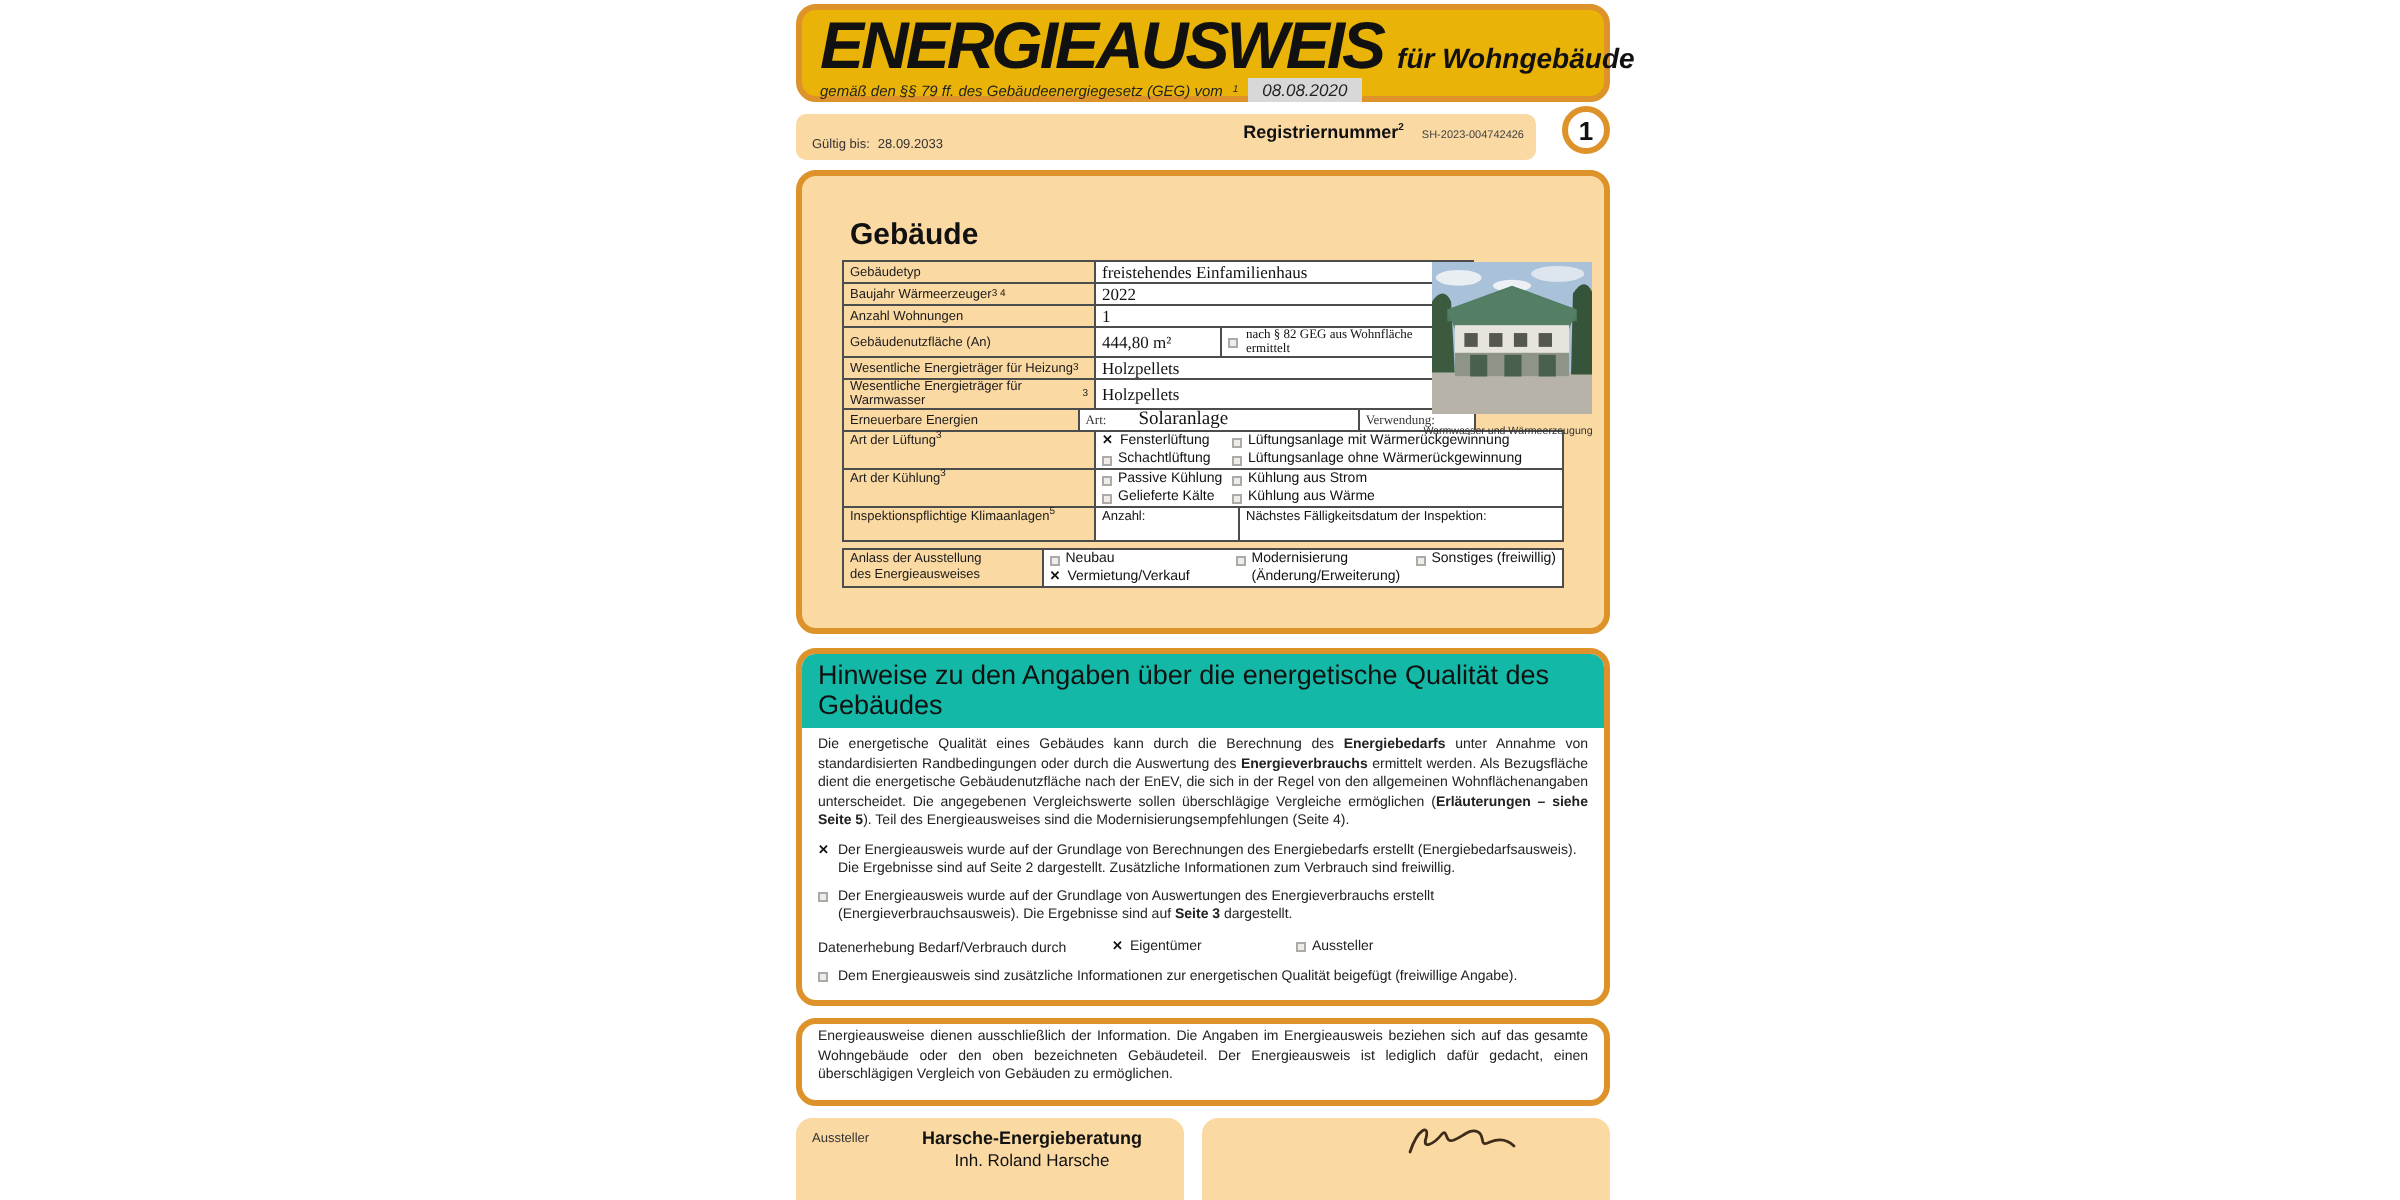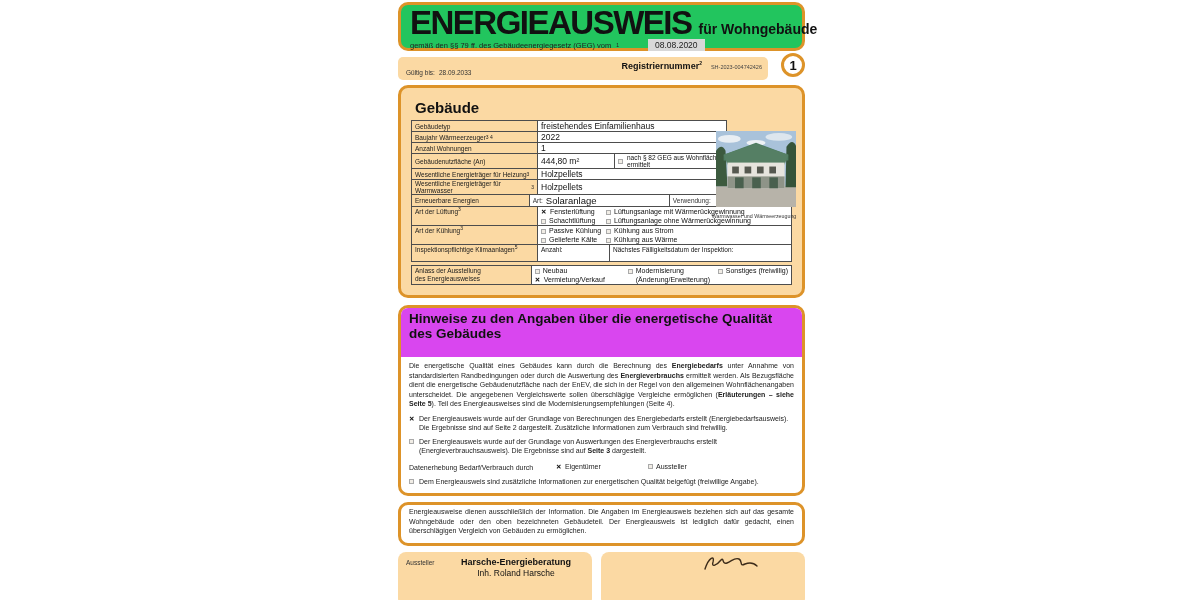--- a/index.html
+++ b/index.html
@@ -1,69 +1,69 @@
 <!DOCTYPE html>
 <html><head>
 <meta charset="utf-8">
 <style>
   * { box-sizing: border-box; margin: 0; padding: 0; }
   html,body { width:1200px; height:600px; background:#ffffff; font-family:"Liberation Sans", sans-serif; color:#111; }
   .doc { position:absolute; left:398px; top:2px; width:407px; }
   sup { font-size:5px; vertical-align:super; line-height:0; }
 
   
-  .header-box { border:3px solid #DD9329; border-radius:10px; background:#22c55e; padding:3px 9px 5px; height:49px; }
+  .header-box { border:3px solid #DD9329; border-radius:10px; background:#eab308; padding:3px 9px 5px; height:49px;font-style:italic; }
   .title-line { display:flex; align-items:baseline; gap:7px; white-space:nowrap; }
   .main-title { font-size:33px; font-weight:bold; letter-spacing:-1.5px; line-height:30px; }
   .title-suffix { font-size:14px; font-weight:bold; }
   .law-line { font-size:7.5px; margin-top:1px; display:flex; align-items:center; gap:5px; color:#222; }
-  .law-date { background:#D8D8D8; padding:1px 7px; font-size:8.5px; margin-left:24px; }
+  .law-date { background:#D8D8D8; padding:1px 7px; font-size:8.5px; margin-left:0; }
 
   
   .reg-wrap { position:relative; height:30px; }
   .registry-bar { position:absolute; left:0; top:6px; width:370px; height:23px; background:#FBD9A3; border-radius:5px; }
   .valid { position:absolute; left:8px; bottom:4px; font-size:6.5px; color:#333; display:flex; gap:4px; }
   .reg-right { position:absolute; right:6px; top:4px; display:flex; gap:9px; align-items:baseline; }
   .reg-label { font-size:9px; font-weight:bold; }
   .reg-value { font-size:5.5px; color:#444; }
   .page-circle { position:absolute; right:0; top:2px; width:24px; height:24px; border:3px solid #DD9329; border-radius:50%; background:#fff; display:flex; align-items:center; justify-content:center; font-weight:bold; font-size:13px; z-index:2; }
 
   
-  .geb-box { margin-top:4px; border:3px solid #DD9329; border-radius:10px; background:#FBD9A3; padding:10px; position:relative; }
+  .geb-box { margin-top:4px; border:3px solid #DD9329; border-radius:10px; background:#FBD9A3; padding:20px; position:relative; }
   .geb-title { font-size:15px; font-weight:bold; padding:1px 4px 4px; }
   .trow { display:flex; margin-top:-1px; }
   .tbl > .trow:first-child { margin-top:0; }
   .tc { border:1px solid #4d4d4d; margin-left:-1px; padding:0 3px; display:flex; align-items:center; min-height:12px; }
   .trow .tc:first-child { margin-left:0; }
   .tc.lab { width:127px; font-size:6.5px; color:#1a1a1a; background:transparent; }
   .tc.val { background:#fff; font-size:8.5px; }
   .tblA { width:317px; }
-  .tblA .tc.val { width:190px; }
-  .tc.val.w78 { width:78px; }
+  .tblA .tc.val { width:190px;font-family:Liberation Serif, serif; }
+  .tc.val.w78 { width:64px; }
   .tc.val.w112 { width:112px; font-size:6.5px; gap:4px; }
-  .tc.val.art { width:151px; gap:3px;align-items:center; }
+  .tc.val.art { width:151px; gap:16px;align-items:center; }
   .tc.val.verw { width:63px; font-size:6.5px; color:#333; }
   .art-small { font-size:6.5px; color:#333; }
   .art-big { font-size:9.5px; }
   .tblB .tc.val, .tblC .tc.val { flex:1; }
   .tall { min-height:18px; align-items:flex-start; padding-top:1px; }
   .optcols { display:flex; gap:0; width:100%; }
   .optcol { display:flex; flex-direction:column; gap:1px; }
   .opt { display:flex; align-items:center; gap:3px; font-size:7px; line-height:8px; white-space:nowrap; }
   .opt .ind { padding-left:8px; }
   .cb { width:5px; height:5px; border:1px solid #aaa; background:#f1ede6; display:inline-block; flex:0 0 auto; }
   .cb.checked { border:none; background:none; position:relative; width:6px; height:6px; }
   .cb.checked::before { content:"✕"; position:absolute; left:0; top:-1px; font-size:6.5px; font-weight:bold; color:#111; line-height:7px; }
   .gap3 { height:3px; }
   .photo { position:absolute; right:6px; top:43px; width:80px; height:76px; }
   .photo-caption { position:absolute; right:2px; top:125px; width:92px; font-size:5.3px; color:#333; text-align:center; white-space:nowrap; }
 
   
   .hint-box { margin-top:7px; border:3px solid #DD9329; border-radius:10px; background:#fff; overflow:hidden; }
-  .hint-title { background:#d946ef; font-size:13.5px; font-weight:bold; padding:3px 8px 16px; }
+  .hint-title { background:#14b8a6; font-size:13.5px; font-weight:normal; padding:3px 8px 4px; }
   .hint-body { padding:4px 8px 7px; font-size:7px; line-height:9.6px; color:#222; }
   .just { text-align:justify; }
   .cb-para { display:grid; grid-template-columns:10px 1fr; margin-top:5px; line-height:9px; }
   .cb-para .cb { margin-top:2px; }
   .daten-row { position:relative; height:9px; margin-top:8px; }
   .daten-row .dl { position:absolute; left:0; top:0; }
   .daten-row .o1 { position:absolute; left:147px; top:0; }
   .daten-row .o2 { position:absolute; left:239px; top:0; }
   .daten-row .opt { font-size:7px; }
 

